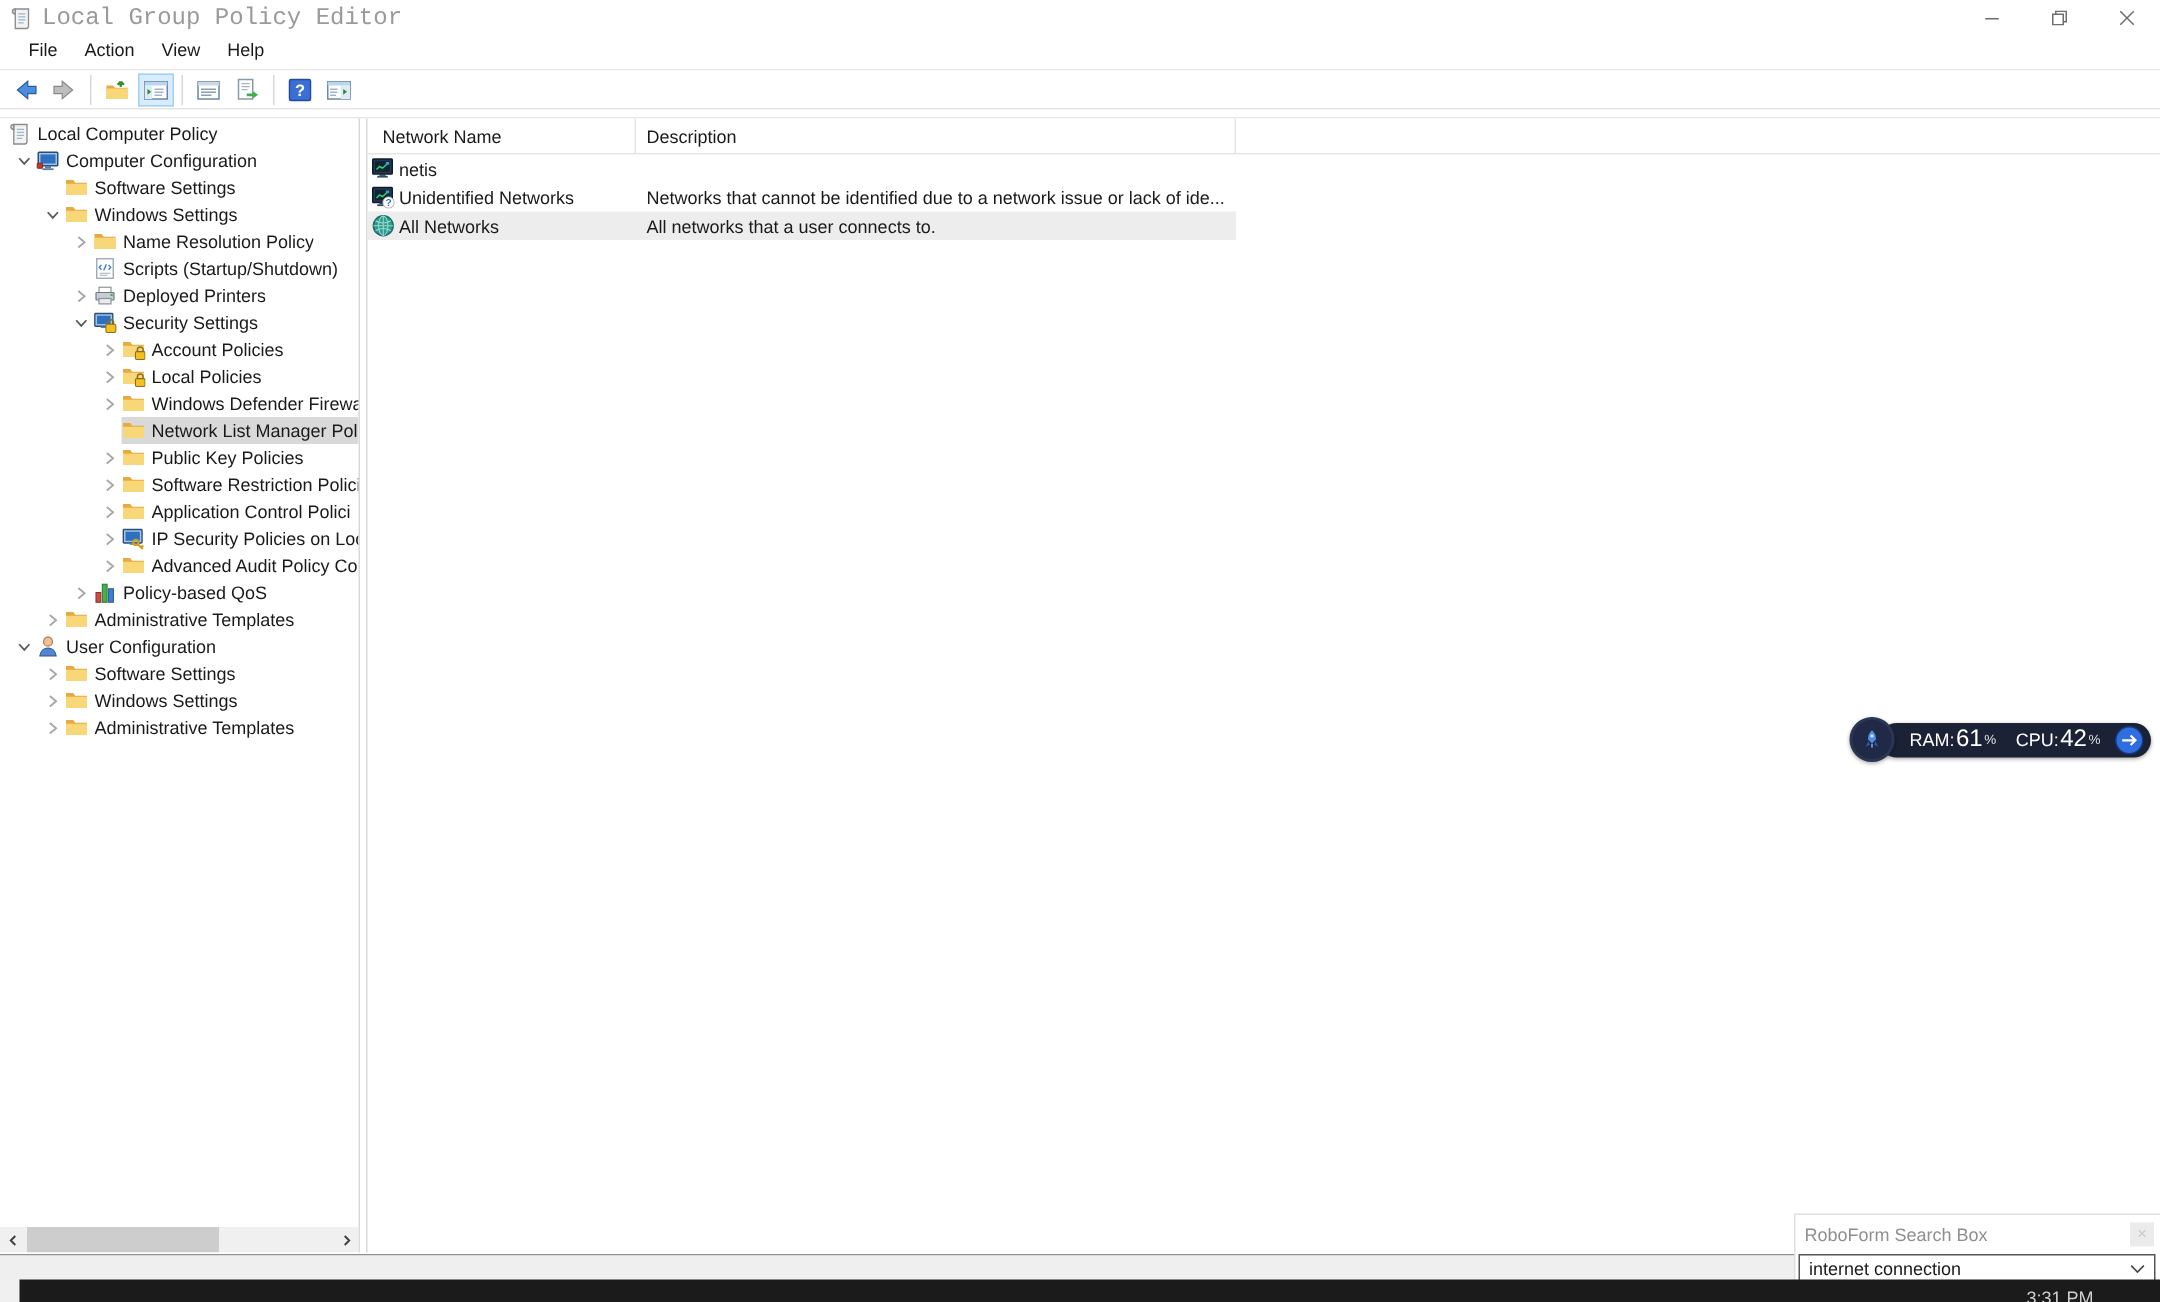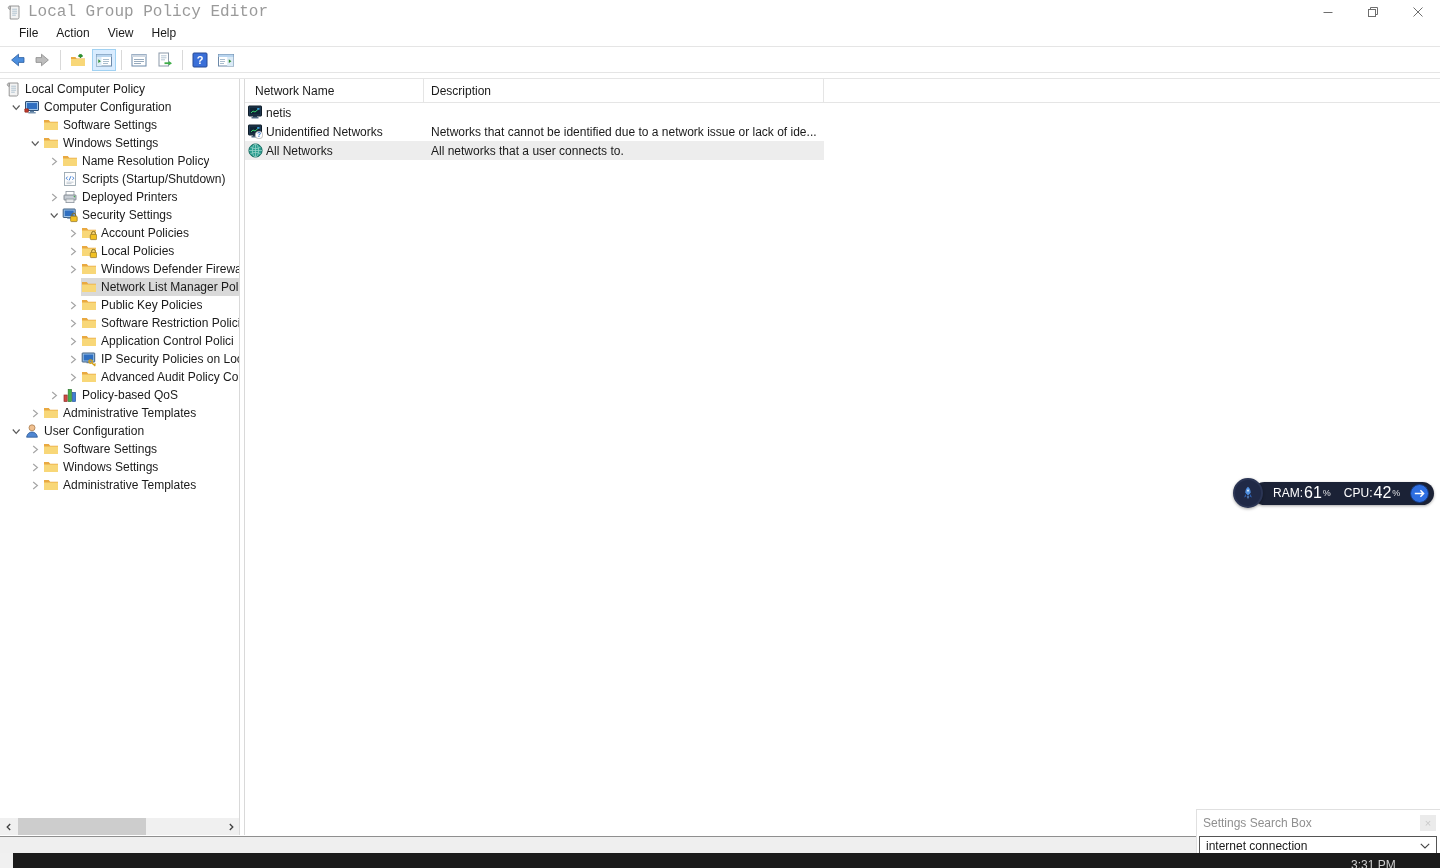--- a/index.html
+++ b/index.html
@@ -696,21 +696,21 @@
       <span class="arrowcirc">
         <svg width="19" height="19">
             <use href="#i-arrowcirc"></use>
           </svg>
       </span>
     </div>
   </div>
 
   <div class="roboform">
     <div class="rf-titlerow">
-      <span class="rf-title">Settings Search Box</span>
+      <span class="rf-title">RoboForm Search Box</span>
       <span class="rf-close">×</span>
     </div>
     <div class="rf-combo">
       <span class="val">internet connection</span>
       <span class="chevdn">
           <svg width="10" height="6">
             <use href="#i-chevdn-sm"></use>
           </svg>
         </span>
     </div>

